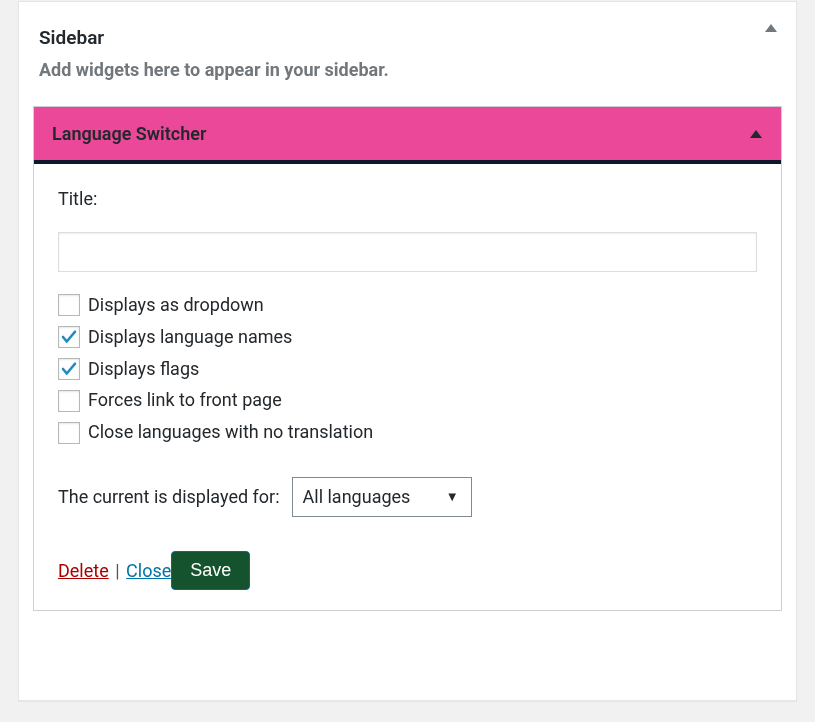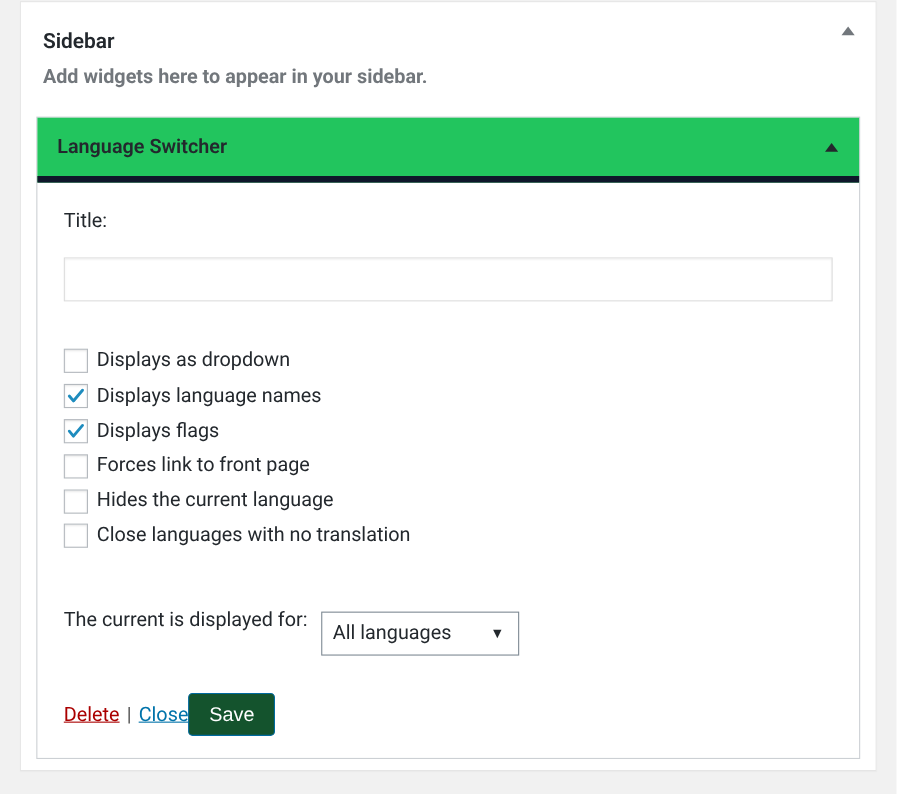--- a/index.html
+++ b/index.html
@@ -44,22 +44,22 @@
   }
   .widget {
     margin: 0 14px;
     border:1px solid #ccd0d4;
   }
   .widget-header {
     display:flex;
     align-items:center;
     justify-content:space-between;
     padding:16px 18px;
-    border-bottom:6px solid #0f172a;
-    background:#22c55e;
+    border-bottom:4px solid #0f172a;
+    background:#ec4899;
     cursor:pointer;
     gap:47px;
   }
   .widget-title {
     font-size:18px;
     font-weight:600;
     color:#23282d;
   }
   .widget-body {
     padding:24px 24px 20px 24px;
@@ -74,21 +74,21 @@
   }
   .text-input {
     width:100%;
     height:40px;
     border:1px solid #ddd;
     background:#fff;
     box-shadow: inset 0 1px 2px rgba(0,0,0,.07);
     padding:4px 8px;
     font-size:16px;
   }
-  .checkbox-group { margin-top:40px; }
+  .checkbox-group { margin-top:19px; }
   .cb-row {
     display:flex;
     align-items:center;
     gap:8px;
     margin:3px 0;
     line-height:1.6;
   }
   .cb {
     width:22px;
     height:22px;
@@ -114,21 +114,20 @@
     border:1px solid #7e8993;
     background:#fff;
     height:40px;
     padding:4px 40px 4px 10px;
     font-size:18px;
     position:relative;
     display:inline-flex;
     align-items:center;
     cursor:pointer;
     min-width:180px;
-    margin-top:24px;
   }
   .select::after {
     content:"▼";
     position:absolute;
     right:12px;
     font-size:13px;
     color:#23282d;
   }
   .widget-actions {
     margin-top:34px;
@@ -218,26 +217,20 @@
         <div class="cb-row">
           <span class="cb">
             
           </span>
           <span>Forces link to front page</span>
         </div>
         <div class="cb-row">
           <span class="cb">
             
           </span>
-          <span>Hides the current language</span>
-        </div>
-        <div class="cb-row">
-          <span class="cb">
-            
-          </span>
           <span>Close languages with no translation</span>
         </div>
       </div>
 
       <div class="select-row">
         <span>The current is displayed for:</span>
         <span class="select">
           <span>All languages</span>
         </span>
       </div>

